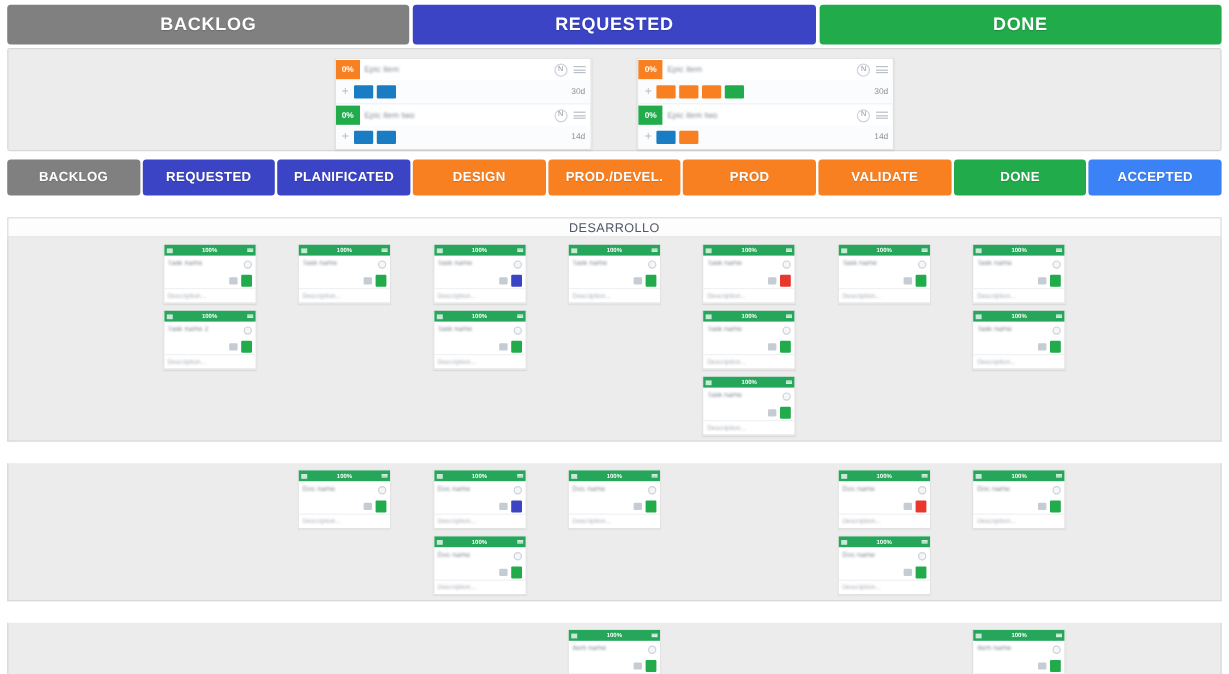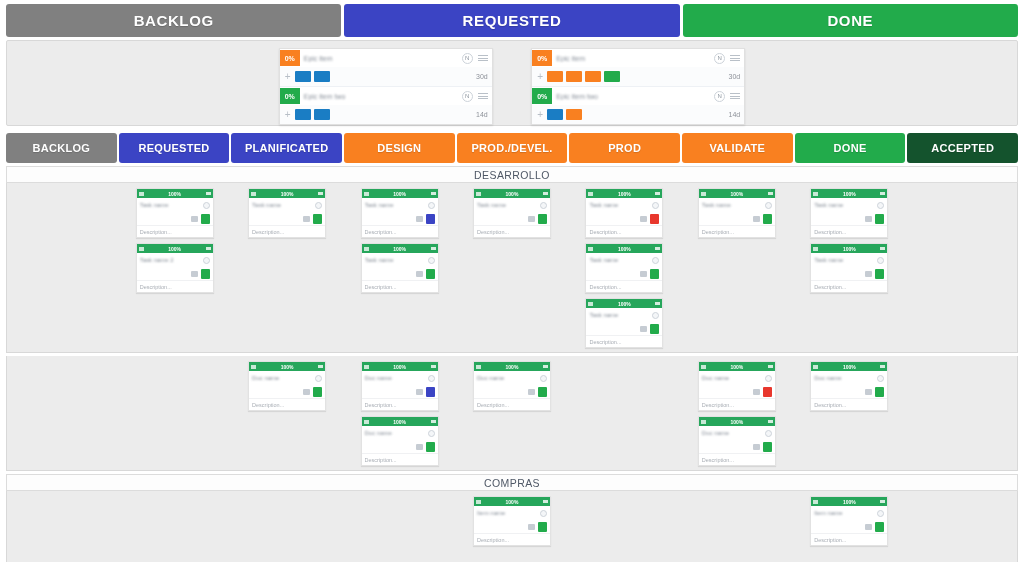--- a/index.html
+++ b/index.html
@@ -146,21 +146,21 @@
     color: #ffffff;
     font-size: 11px;
     font-weight: bold;
     letter-spacing: 0.3px;
     text-shadow: 0 1px 1px rgba(0,0,0,0.16);
     user-select: none;
     white-space: nowrap;
   }
 
   
-  .lane { margin-top: 3px; }
+  .lane { margin-top: 18px; }
   .lane-title {
     height: 17px;
     background: #fdfdfd;
     border: 1px solid #dcdcdc;
     display: flex;
     align-items: center;
     justify-content: center;
     font-size: 10.5px;
     color: #4f5866;
     letter-spacing: 0.4px;
@@ -383,21 +383,21 @@
       </div>
       <div class="sub-col-head" style="background: rgb(249, 128, 32);">
         <span>PROD</span>
       </div>
       <div class="sub-col-head" style="background: rgb(249, 128, 32);">
         <span>VALIDATE</span>
       </div>
       <div class="sub-col-head" style="background: rgb(34, 171, 75);">
         <span>DONE</span>
       </div>
-      <div class="sub-col-head" style="background: #14532d;">
+      <div class="sub-col-head" style="background: #3b82f6;">
         <span>ACCEPTED</span>
       </div>
     </div>
 
   <div id="swimlanes">
       <div class="lane">
         <div class="lane-title">
           <span>DESARROLLO</span>
         </div>
         <div class="lane-body" style="min-height: 148px;">
@@ -849,76 +849,73 @@
               </div>
               <div class="task-foot">
                 <span>Description...</span>
               </div>
             </div>
           </div>
           <div class="lane-col"></div>
         </div>
       </div>
       <div class="lane">
-        <div class="lane-title">
-          <span>COMPRAS</span>
+        <div class="lane-body" style="min-height: 78px;">
+          <div class="lane-col"></div>
+          <div class="lane-col"></div>
+          <div class="lane-col"></div>
+          <div class="lane-col"></div>
+          <div class="lane-col">
+            <div class="task-card">
+              <div class="task-head">
+                <div class="hleft"></div>
+                <div class="hpct">100%</div>
+                <div class="hmenu">
+                  <i></i>
+                  <i></i>
+                  <i></i>
+                </div>
+              </div>
+              <div class="task-title-row">
+                <div class="task-title">Item name</div>
+                <div class="task-av"></div>
+              </div>
+              <div class="task-meta-row">
+                <div class="task-icon"></div>
+                <div class="task-badge" style="background: rgb(34, 171, 75);"></div>
+              </div>
+              <div class="task-foot">
+                <span>Description...</span>
+              </div>
+            </div>
+          </div>
+          <div class="lane-col"></div>
+          <div class="lane-col"></div>
+          <div class="lane-col">
+            <div class="task-card">
+              <div class="task-head">
+                <div class="hleft"></div>
+                <div class="hpct">100%</div>
+                <div class="hmenu">
+                  <i></i>
+                  <i></i>
+                  <i></i>
+                </div>
+              </div>
+              <div class="task-title-row">
+                <div class="task-title">Item name</div>
+                <div class="task-av"></div>
+              </div>
+              <div class="task-meta-row">
+                <div class="task-icon"></div>
+                <div class="task-badge" style="background: rgb(34, 171, 75);"></div>
+              </div>
+              <div class="task-foot">
+                <span>Description...</span>
+              </div>
+            </div>
+          </div>
+          <div class="lane-col"></div>
         </div>
-        <div class="lane-body" style="min-height: 78px;">
-          <div class="lane-col"></div>
-          <div class="lane-col"></div>
-          <div class="lane-col"></div>
-          <div class="lane-col"></div>
-          <div class="lane-col">
-            <div class="task-card">
-              <div class="task-head">
-                <div class="hleft"></div>
-                <div class="hpct">100%</div>
-                <div class="hmenu">
-                  <i></i>
-                  <i></i>
-                  <i></i>
-                </div>
-              </div>
-              <div class="task-title-row">
-                <div class="task-title">Item name</div>
-                <div class="task-av"></div>
-              </div>
-              <div class="task-meta-row">
-                <div class="task-icon"></div>
-                <div class="task-badge" style="background: rgb(34, 171, 75);"></div>
-              </div>
-              <div class="task-foot">
-                <span>Description...</span>
-              </div>
-            </div>
-          </div>
-          <div class="lane-col"></div>
-          <div class="lane-col"></div>
-          <div class="lane-col">
-            <div class="task-card">
-              <div class="task-head">
-                <div class="hleft"></div>
-                <div class="hpct">100%</div>
-                <div class="hmenu">
-                  <i></i>
-                  <i></i>
-                  <i></i>
-                </div>
-              </div>
-              <div class="task-title-row">
-                <div class="task-title">Item name</div>
-                <div class="task-av"></div>
-              </div>
-              <div class="task-meta-row">
-                <div class="task-icon"></div>
-                <div class="task-badge" style="background: rgb(34, 171, 75);"></div>
-              </div>
-              <div class="task-foot">
-                <span>Description...</span>
-              </div>
-            </div>
-          </div>
-          <div class="lane-col"></div>
-        </div>
       </div>
     </div>
 
 </div>
 
 </body></html>

